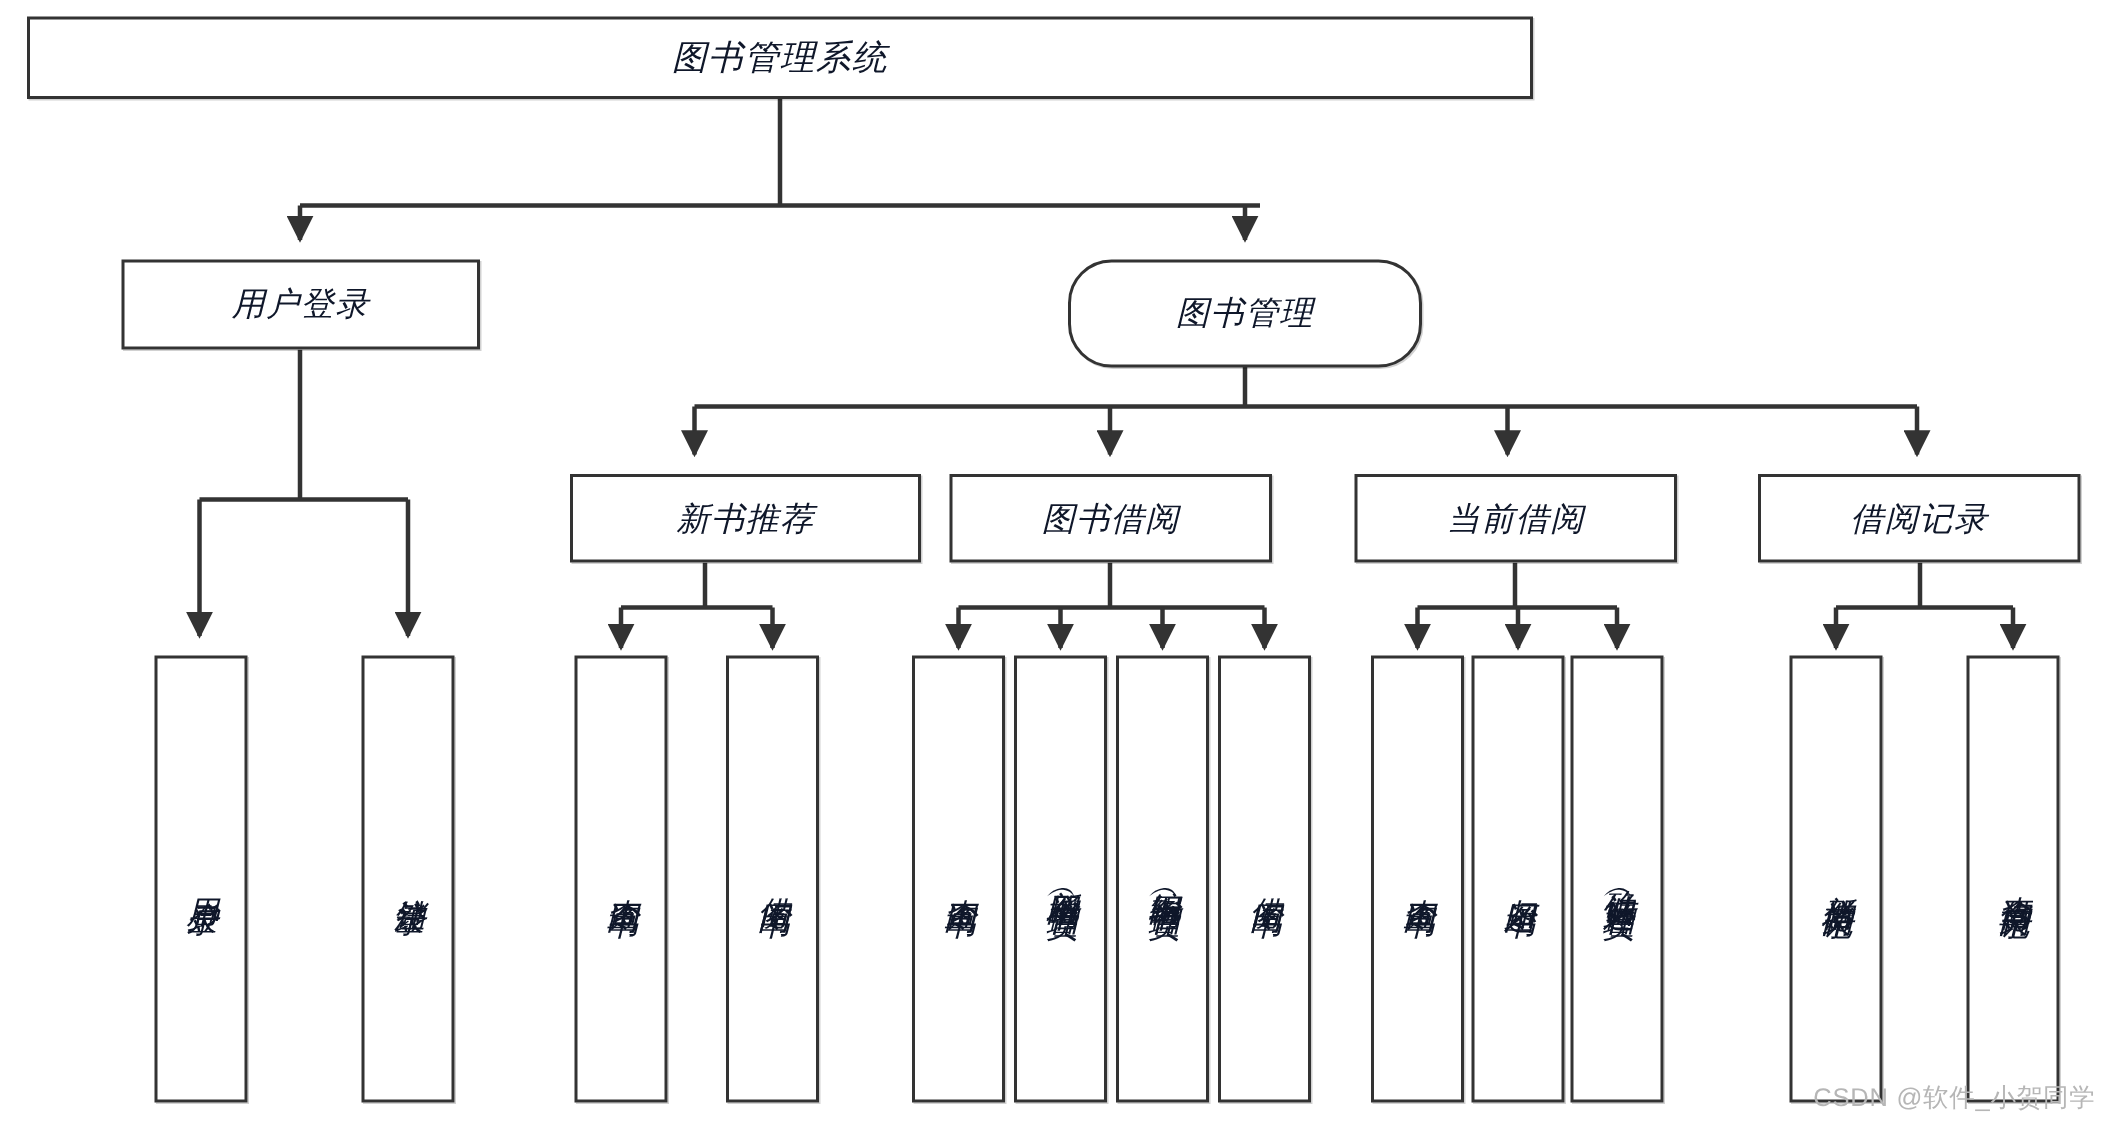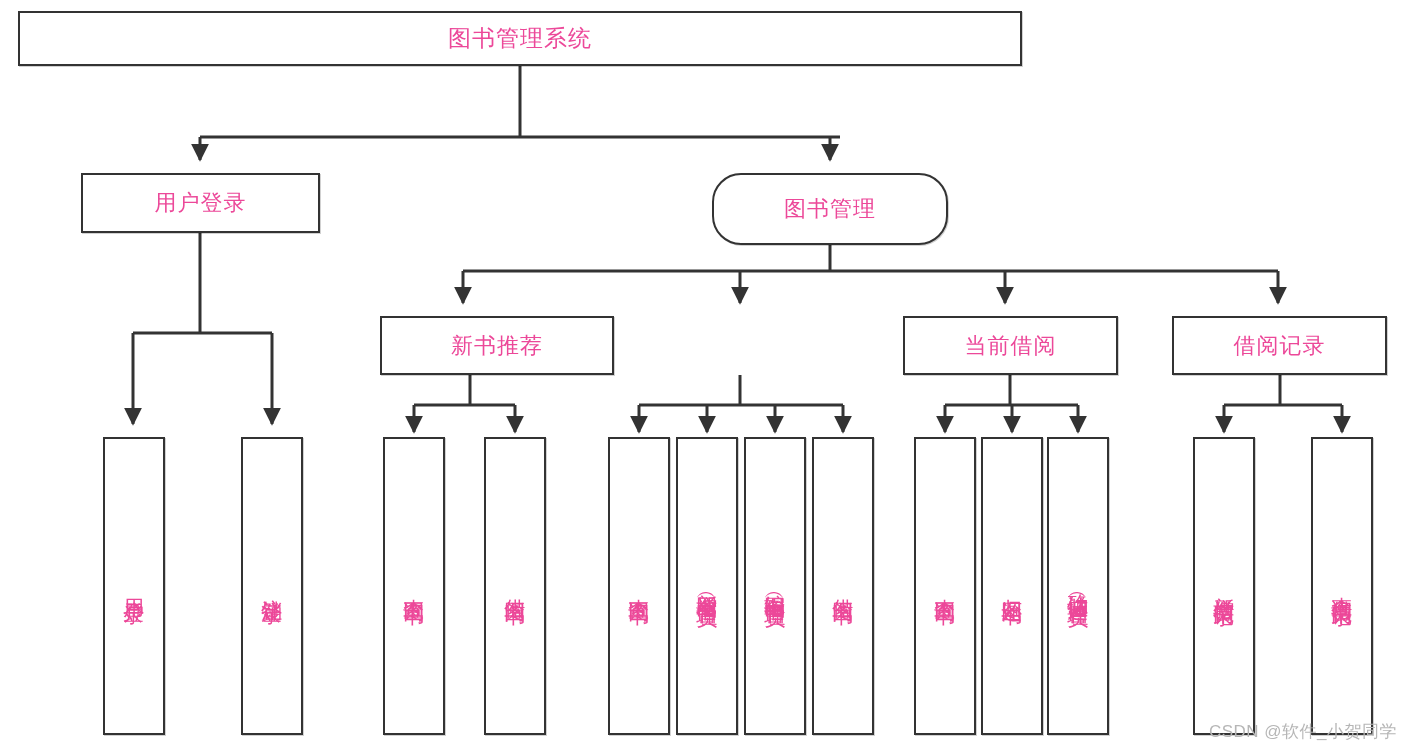--- a/index.html
+++ b/index.html
@@ -26,23 +26,24 @@
     pointer-events: none;
   }
   .node {
     position: absolute;
     box-sizing: border-box;
     border: 2px solid #333333;
     background: #ffffff;
     display: flex;
     align-items: center;
     justify-content: center;
-    color: #ec4899;
+    color: #0f172a;
     text-align: center;
     box-shadow: 1px 1px 0 rgba(0,0,0,0.18);
+    font-style: italic;
   }
   .node.horiz {
     font-size: 22px;
     letter-spacing: 1px;
   }
   .node.vert {
     writing-mode: vertical-rl;
     text-orientation: upright;
     font-size: 21px;
     line-height: 1.12;
@@ -126,20 +127,21 @@
   </svg>
 
   <div class="node horiz" id="root-node" style="left:18px; top:11px; width:1004px; height:55px;">图书管理系统</div>
 
   <div class="node horiz" style="left:81px; top:173px; width:239px; height:60px;">用户登录</div>
 
   <div class="node horiz" style="left:712px; top:173px; width:236px; height:72px;border-radius:29px;">图书管理</div>
 
   <div class="node horiz" style="left:380px; top:316px; width:234px; height:59px;">新书推荐</div>
 
+  <div class="node horiz" style="left:633px; top:316px; width:215px; height:59px;">图书借阅</div>
 
   <div class="node horiz" style="left:1172px; top:316px; width:215px; height:59px;">借阅记录</div>
 
   <div class="node horiz" style="left:903px; top:316px; width:215px; height:59px;">当前借阅</div>
 
   <div class="node vert" style="left:103px; top:437px; width:62px; height:298px;">
     <span class="vtext">用户登录</span>
   </div>
 
   <div class="node vert" style="left:241px; top:437px; width:62px; height:298px;">

